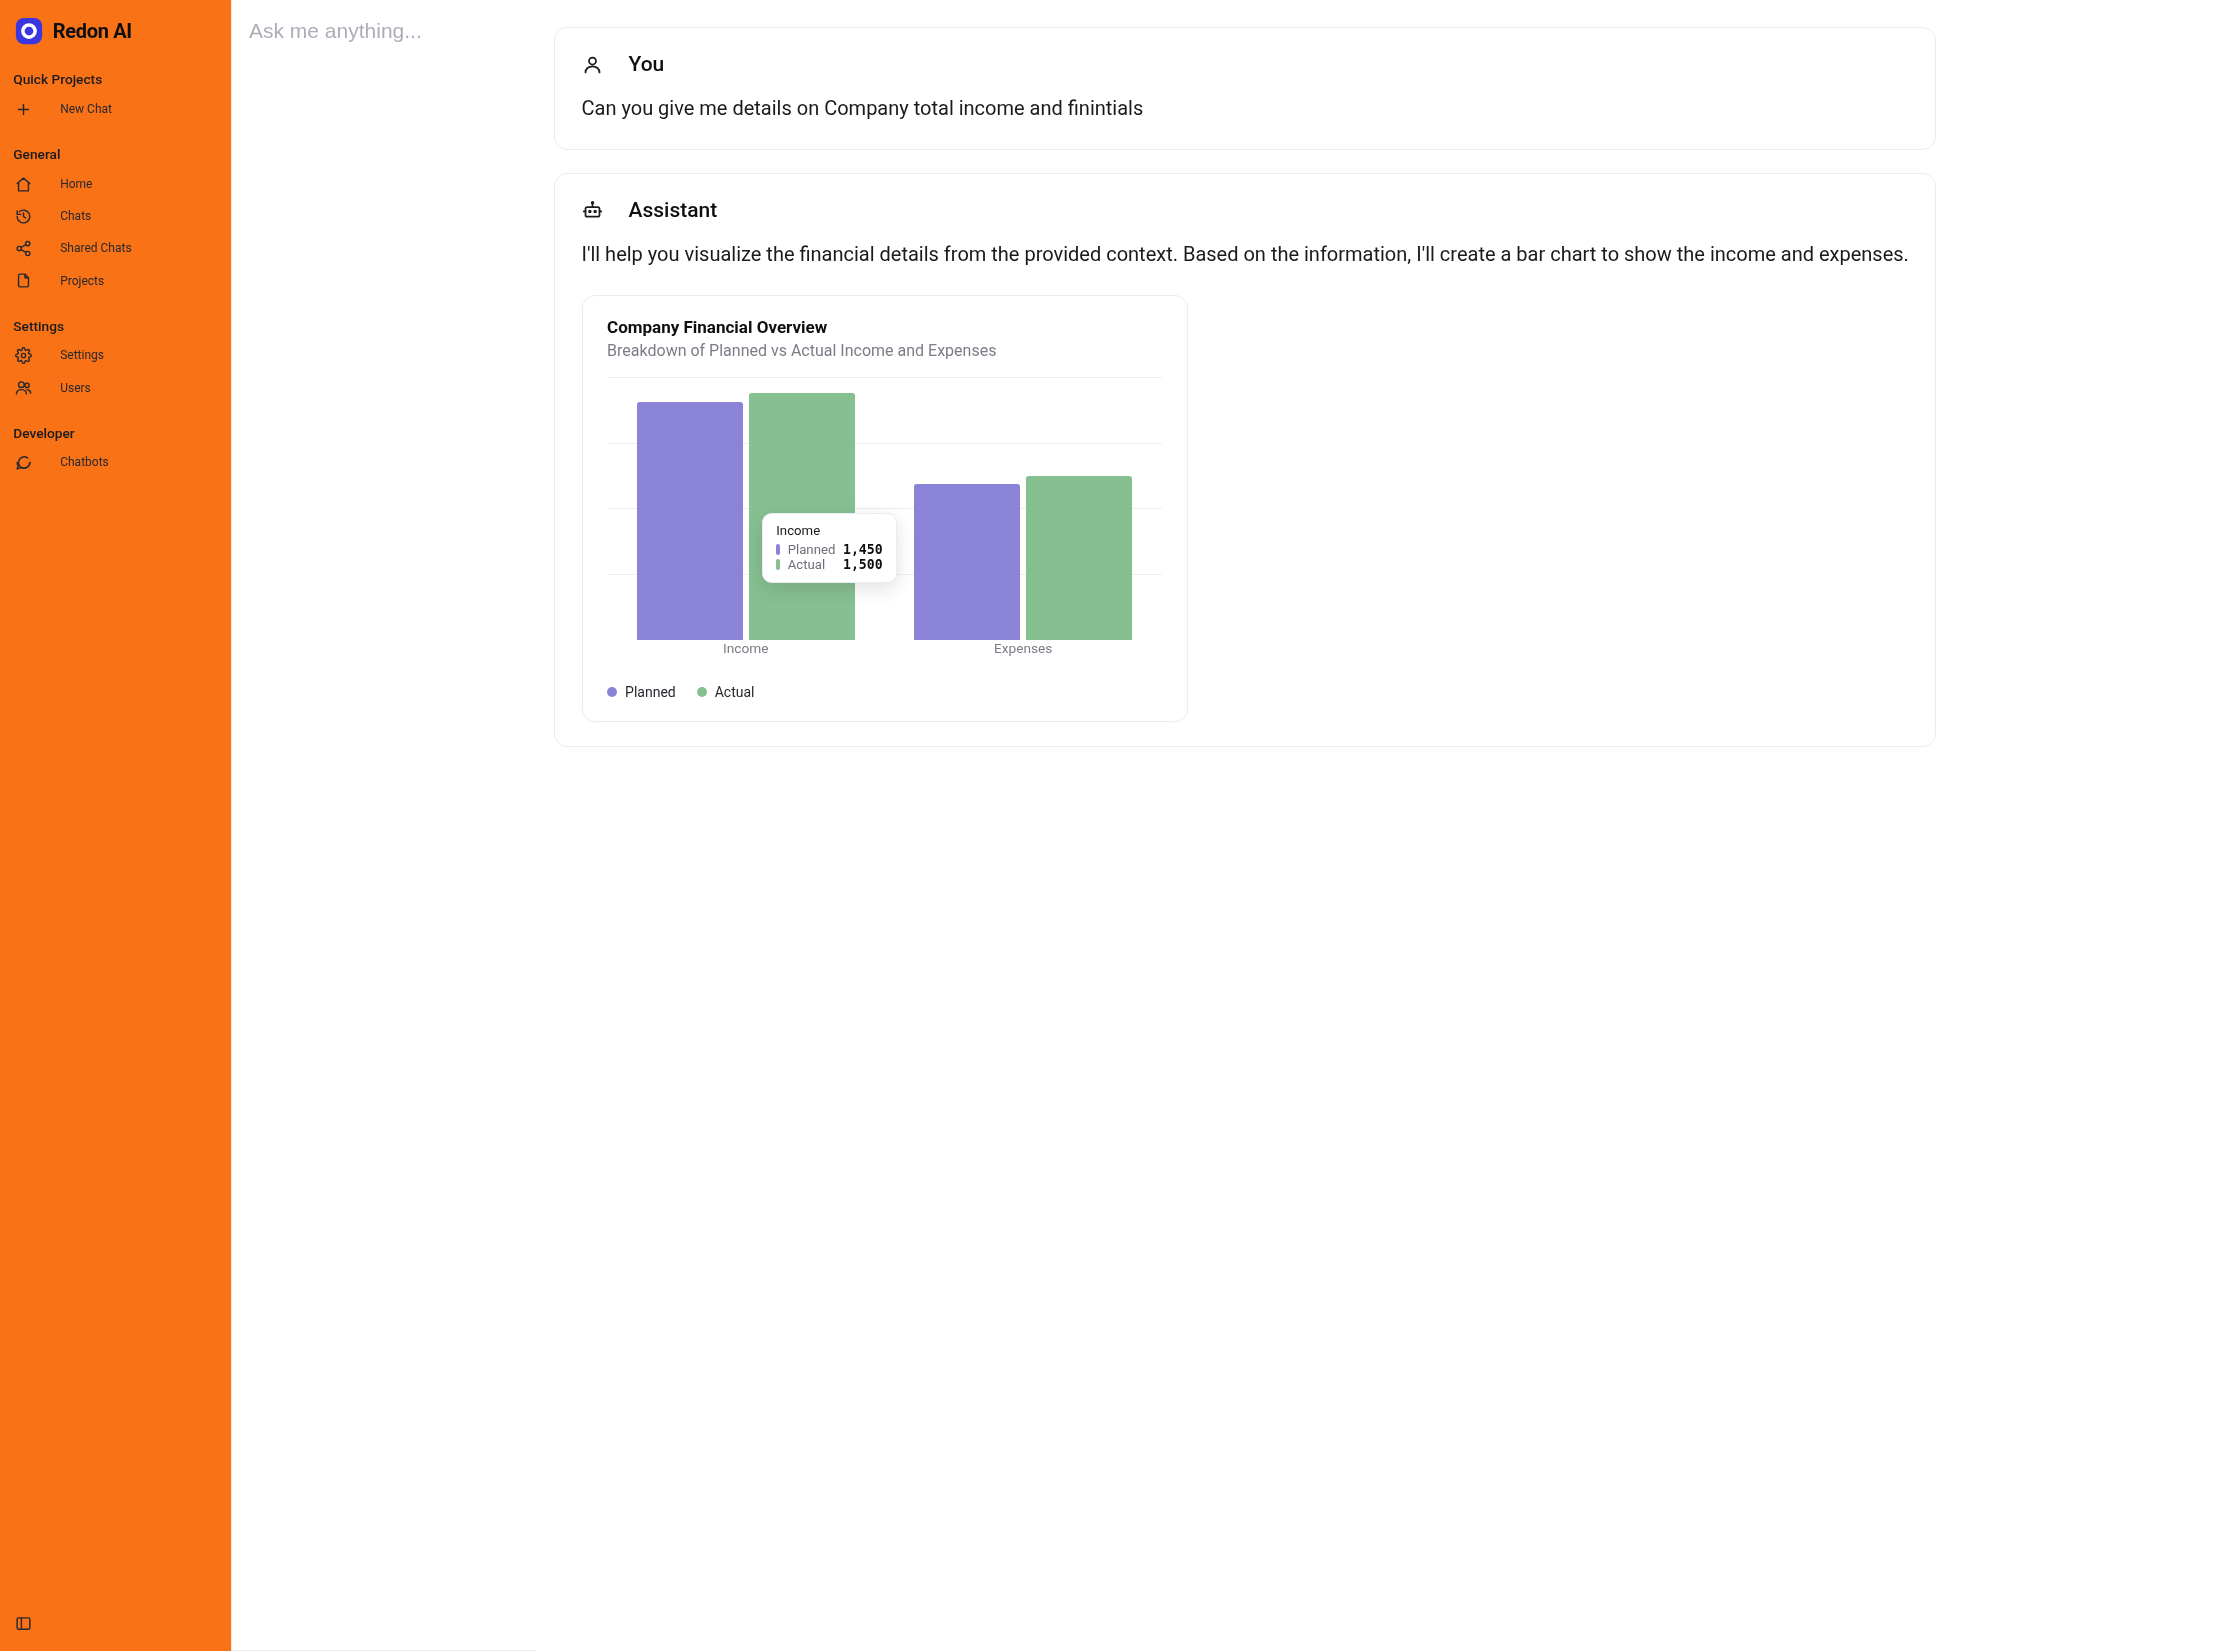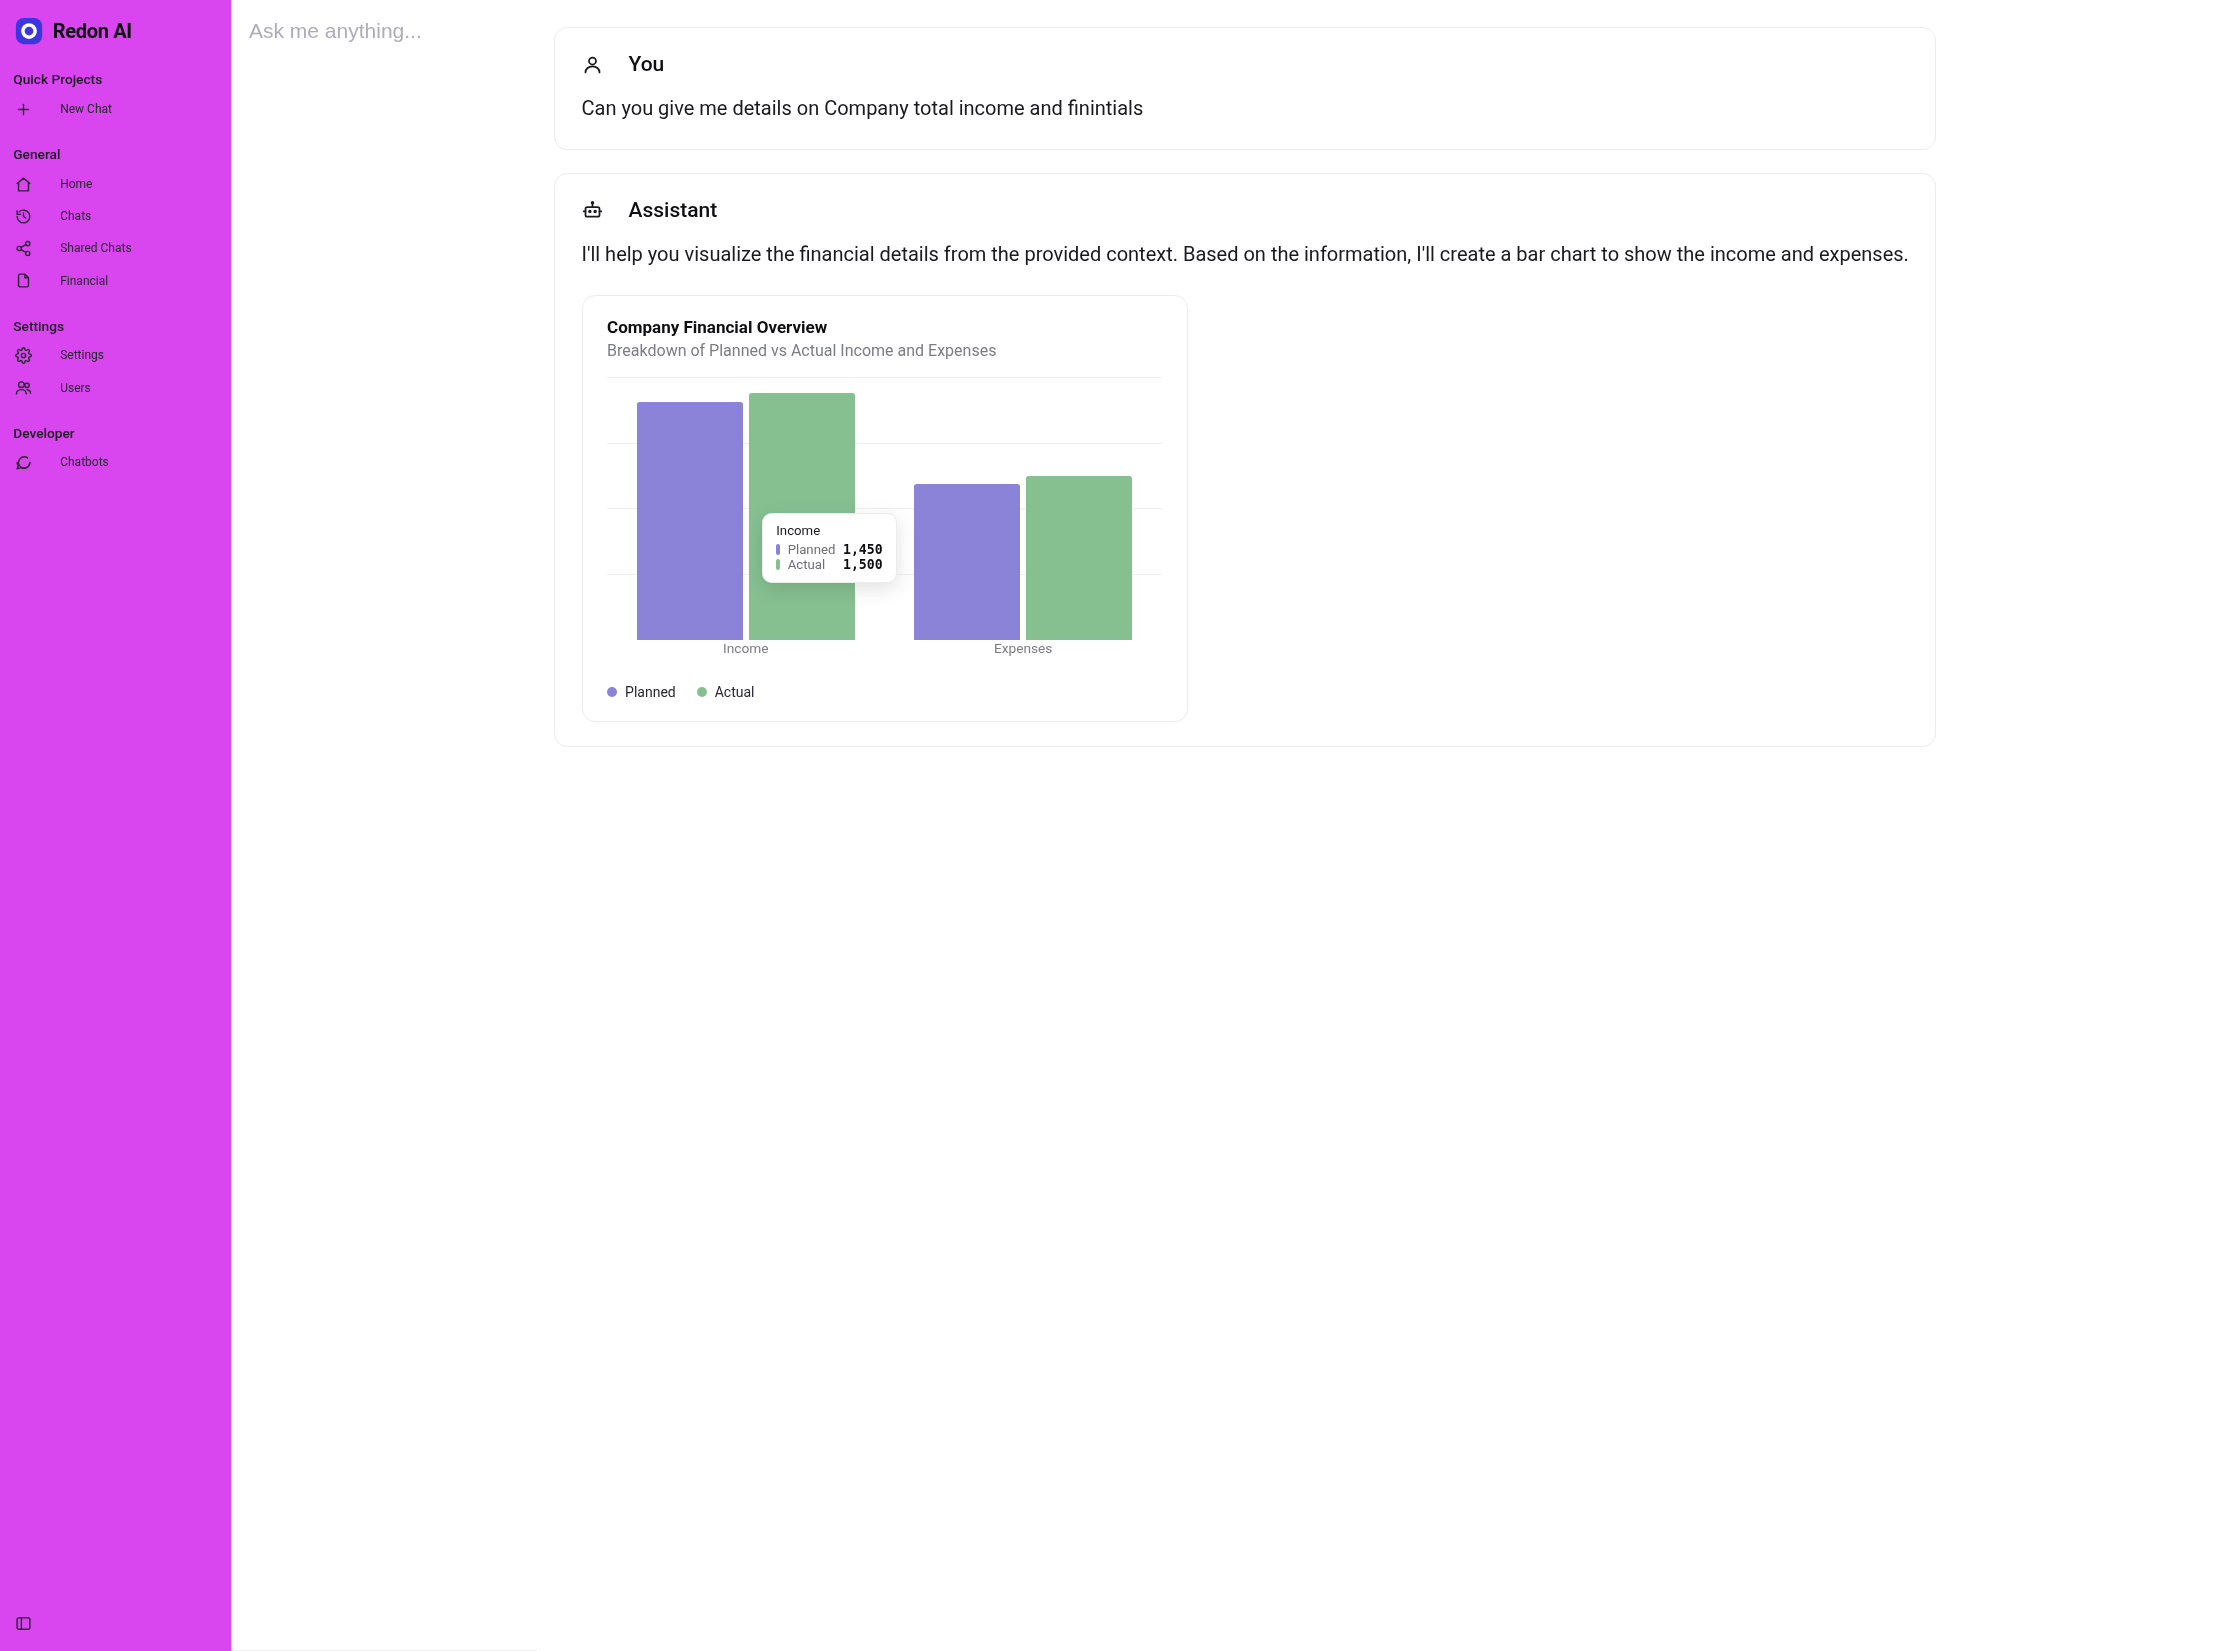--- a/index.html
+++ b/index.html
@@ -9,21 +9,21 @@
     font-size: 14px;
     color: #0f0f12;
     background: #ffffff;
     display: flex;
     min-height: 100vh;
   }
   
   .sidebar {
     width: 232px;
     min-width: 232px;
-    background: #d946ef;
+    background: #f97316;
     border-right: 0.9px solid #ececee;
     display: flex;
     flex-direction: column;
     padding: 13.2px 9.5px 9.5px 9.5px;
     position: relative;
   }
   .brand {
     display: flex;
     align-items: center;
     gap: 9.5px;
@@ -246,21 +246,21 @@
     </span>
     <span class="label">Shared Chats</span>
   </div>
   <div class="nav-item">
     <span class="icon">
       <svg viewBox="0 0 24 24" width="17" height="17" fill="none" stroke="currentColor" stroke-width="2" stroke-linejoin="round">
           <path d="M14 3H7a2 2 0 0 0-2 2v14a2 2 0 0 0 2 2h10a2 2 0 0 0 2-2V8z"></path>
           <polyline points="14 3 14 8 19 8"></polyline>
         </svg>
     </span>
-    <span class="label">Financial</span>
+    <span class="label">Projects</span>
   </div>
 
   <div class="section-gap"></div>
   <div class="section-label">Settings</div>
 
   <div class="nav-item">
     <span class="icon">
       <svg viewBox="0 0 24 24" width="17" height="17" fill="none" stroke="currentColor" stroke-width="2" stroke-linejoin="round" stroke-linecap="round">
           <circle cx="12" cy="12" r="3"></circle>
           <path d="M19.4 15a1.7 1.7 0 0 0 .34 1.87l.06.06a2 2 0 1 1-2.83 2.83l-.06-.06a1.7 1.7 0 0 0-1.87-.34 1.7 1.7 0 0 0-1 1.56V21a2 2 0 0 1-4 0v-.09a1.7 1.7 0 0 0-1-1.56 1.7 1.7 0 0 0-1.87.34l-.06.06a2 2 0 1 1-2.83-2.83l.06-.06A1.7 1.7 0 0 0 4.6 15a1.7 1.7 0 0 0-1.56-1H3a2 2 0 0 1 0-4h.09A1.7 1.7 0 0 0 4.6 9a1.7 1.7 0 0 0-.34-1.87l-.06-.06A2 2 0 1 1 7 4.24l.06.06A1.7 1.7 0 0 0 9 4.6a1.7 1.7 0 0 0 1-1.56V3a2 2 0 0 1 4 0v.09c0 .67.39 1.27 1 1.51a1.7 1.7 0 0 0 1.87-.34l.06-.06A2 2 0 1 1 19.76 7l-.06.06A1.7 1.7 0 0 0 19.4 9c.24.61.84 1 1.51 1H21a2 2 0 0 1 0 4h-.09a1.7 1.7 0 0 0-1.51 1z"></path>

